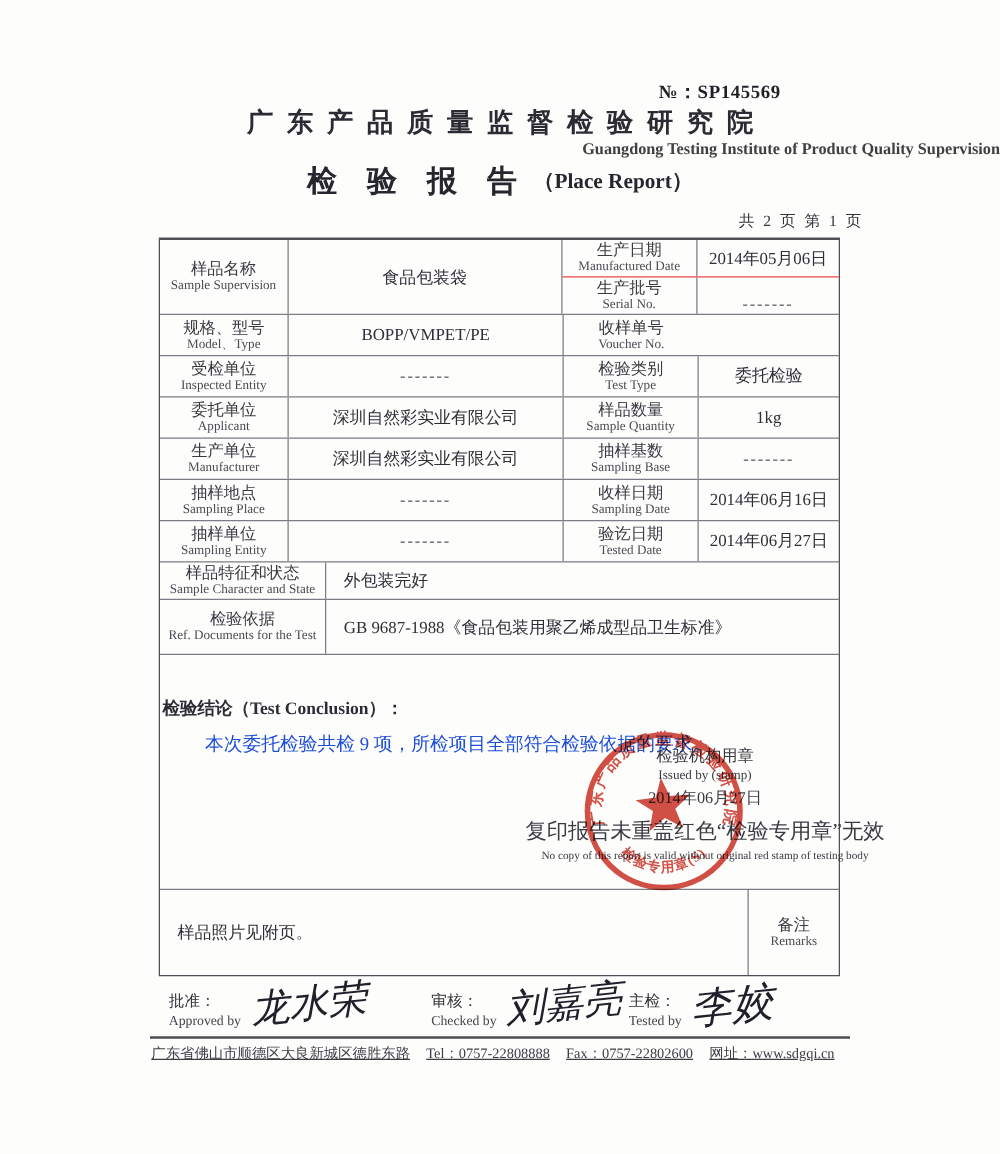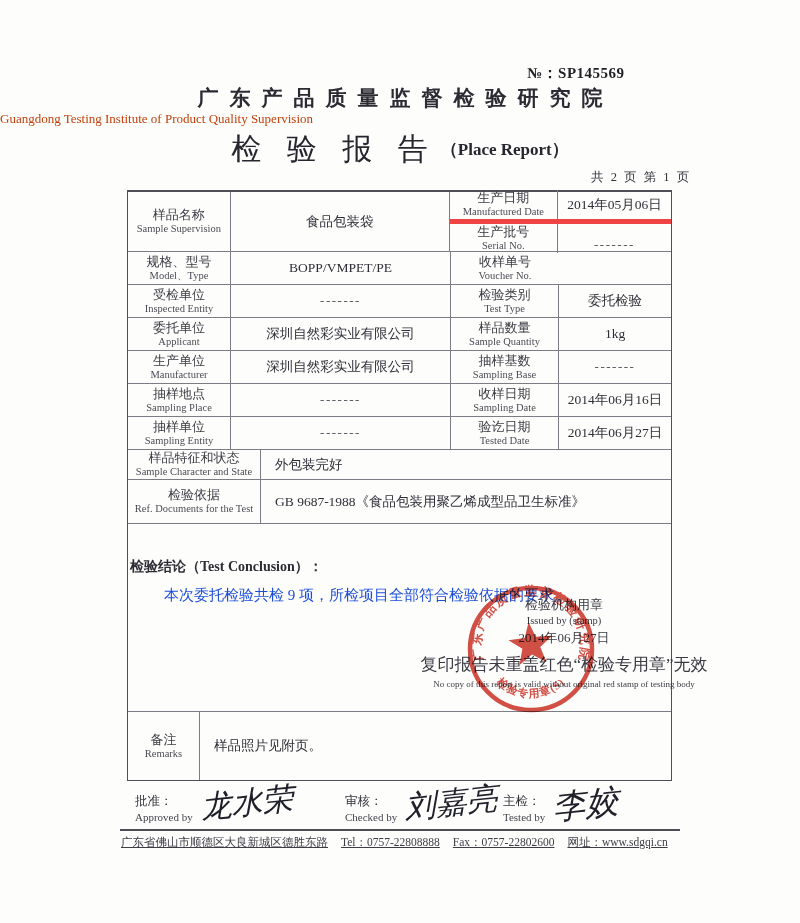--- a/index.html
+++ b/index.html
@@ -4,38 +4,38 @@
 <style>
   html,body{margin:0;padding:0;background:#ffffff;}
   .page{
     position:relative;width:800px;height:923px;background:#fdfdfc;
     font-family:"Liberation Serif","DejaVu Serif",serif;color:#33333a;overflow:hidden;
   }
   
   .doc-no{position:absolute;top:64px;left:527px;font-size:15px;font-weight:bold;color:#1f1f26;letter-spacing:.5px;}
   .institute-cn{position:absolute;top:84px;left:0;right:0;text-align:center;font-size:21px;font-weight:bold;
     letter-spacing:11px;text-indent:11px;color:#2b2b33;}
-  .institute-en{position:absolute;top:111px;left:0;right:0;text-align:left;font-size:13px;font-weight:normal;color:#c2410c;}
+  .institute-en{position:absolute;top:111px;left:0;right:0;text-align:right;font-size:13px;font-weight:bold;color:#404040;}
   .report-title{position:absolute;top:129px;left:0;right:0;text-align:center;color:#26262e;}
-  .rt-cn{font-size:30px;font-weight:normal;letter-spacing:9px;vertical-align:middle;}
+  .rt-cn{font-size:24px;font-weight:bold;letter-spacing:9px;vertical-align:middle;}
   .rt-en{font-size:17px;font-weight:bold;vertical-align:middle;}
   .page-info{position:absolute;top:169px;left:591px;font-size:12.5px;letter-spacing:2px;color:#33333b;}
   
   .tbl{position:absolute;left:127px;top:190px;width:545px;box-sizing:border-box;
     border:1.5px solid #4f4f58;border-top-width:2px;}
   .tr{display:flex;border-bottom:1px solid #7c7c84;box-sizing:border-box;}
   .h60{height:60px}.h33{height:33px}.h30{height:30px}.h44{height:44px}
   .concl{height:188px;display:block;position:relative;overflow:visible;}
   .h68{height:68px;border-bottom:none;}
   .td{border-right:1px solid #7c7c84;box-sizing:border-box;display:flex;flex-direction:column;
     align-items:center;justify-content:center;text-align:center;}
   .td:last-child{border-right:none;}
   .c1{width:103px}.c2{width:220px}.c3{width:108px}.c4{flex:1}
   .c34{width:222px;padding:0;border-right:none;display:flex;flex-direction:column;align-items:stretch;}
-  .sub{display:flex;flex:1;border-bottom:5px solid #ef4444;box-sizing:border-box;}
+  .sub{display:flex;flex:1;border-bottom:1px solid #ef4444;box-sizing:border-box;}
   .sub:last-child{border-bottom:none;align-items:flex-end;}
   .c1b{width:133px}.c1r{width:72px}
   .lbl-cn{font-size:13px;line-height:1.25;color:#3a3a42;display:block;}
   .lbl-en{font-size:10.5px;line-height:1.2;color:#4b4b54;display:block;}
   .val{font-size:13.5px;color:#2e2e37;}
   .dash{letter-spacing:1.5px;color:#54545d;font-size:13px;}
   .val-left{align-items:flex-start;text-align:left;padding-left:14px;padding-right:8px;}
   
   .concl-heading{position:absolute;left:2px;top:34px;font-size:14px;font-weight:bold;color:#2c2c34;}
   .concl-body{position:absolute;left:36px;top:62px;font-size:15px;color:#1d4ed8;}
@@ -217,25 +217,25 @@
         <text font-size="12.5" letter-spacing="2" font-weight="bold" font-family="Liberation Serif, DejaVu Serif, serif" fill="#cd372c">
           <textPath href="#arcTop" startOffset="2">广东产品质量监督检验研究院</textPath>
         </text>
         <text font-size="11" letter-spacing="1" font-weight="bold" text-anchor="middle" font-family="Liberation Serif, DejaVu Serif, serif" fill="#cd372c">
           <textPath href="#arcBottom" startOffset="50%">检验专用章(S)</textPath>
         </text>
       </svg>
     </div>
 
     <div class="tr h68">
+      <div class="td c4 val val-left">样品照片见附页。</div>
       <div class="td c1r">
         <span class="lbl-cn">备注</span>
         <span class="lbl-en">Remarks</span>
       </div>
-      <div class="td c4 val val-left">样品照片见附页。</div>
     </div>
   </div>
 
   <div class="signs">
     <div class="sig sig-approved">
       <div class="sig-label">
         <span>批准：</span>
         <span class="en">Approved by</span>
       </div>
       <div class="sig-name">龙水荣</div>

